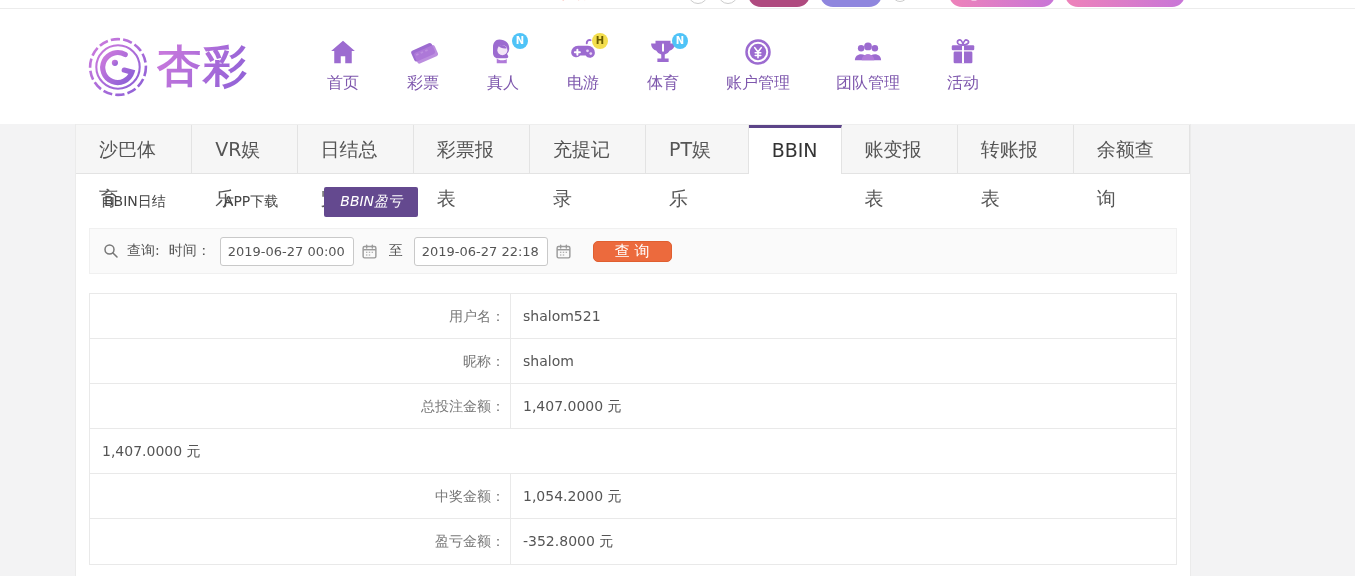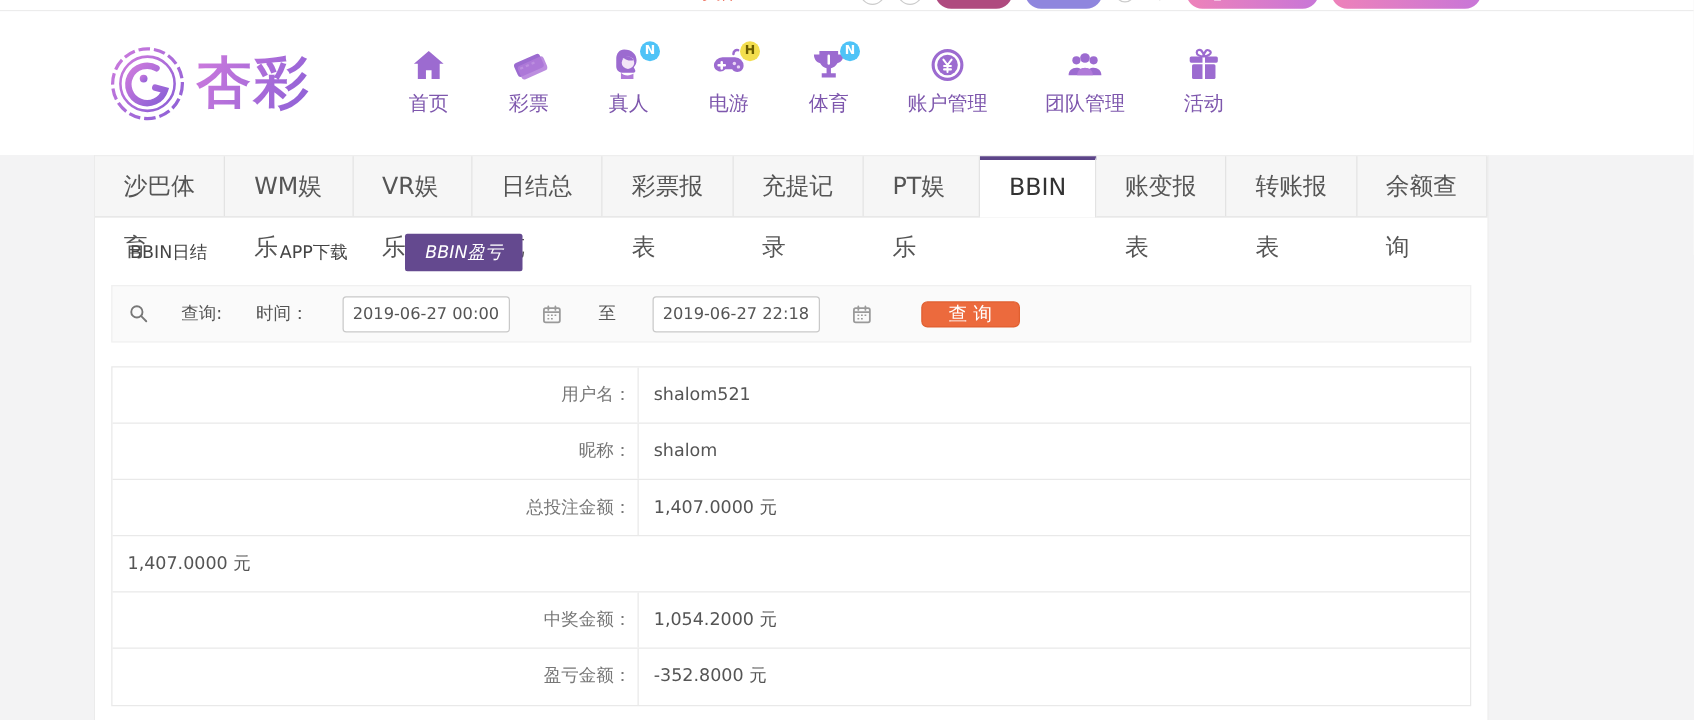--- a/index.html
+++ b/index.html
@@ -39,21 +39,21 @@
   .tabs { display:flex; background:#f6f6f6; border-bottom:1px solid #e3e3e3; border-top:1px solid #eee; height:50px; }
   .tab { padding:0 23px; line-height:49px; font-size:19px; color:#555; border-right:1px solid #e3e3e3; cursor:pointer; }
   .tab.active { background:#fff; border-top:3px solid #5c4488; line-height:44px; margin-bottom:-1px; color:#333; }
 
   
   .subtabs { display:flex; align-items:center; gap:34px; padding:13px 16px 11px; }
   .subtab { font-size:14px; color:#444; cursor:pointer; padding:6px 12px; }
   .subtab.active { background:#64498f; color:#fff; border-radius:2px; padding:6px 16px;font-style:italic; }
 
   
-  .querybar { margin:0 13px; height:46px; background:#fafafa; border:1px solid #f0f0f0; display:flex; align-items:center; padding:0 12px; gap:25px; font-size:14px; color:#555; }
+  .querybar { margin:0 13px; height:46px; background:#fafafa; border:1px solid #f0f0f0; display:flex; align-items:center; padding:0 12px; gap:7px; font-size:14px; color:#555; }
   .q-ico { width:18px; height:18px; }
   .q-label { margin-right:2px; }
   .q-input { width:134px; height:29px; border:1px solid #c9c9c9; border-radius:3px; padding:0 7px; font-size:13px; color:#555; font-family:"DejaVu Sans","Liberation Sans",sans-serif; background:#fff; }
   .cal-ico { width:17px; height:17px; cursor:pointer; }
   .q-to { margin:0 4px; }
   .q-btn { margin-left:14px; width:79px; height:21px; background:#ec6a3d; border:1px solid #e05f30; border-radius:5px; color:#fff; font-size:15px; cursor:pointer; font-family:"DejaVu Sans","Liberation Sans",sans-serif; }
 
   
   .info-table { margin:19px 13px 0; border:1px solid #e9e9e9; }
   .irow { display:flex; height:45px; border-bottom:1px solid #e9e9e9; }
@@ -190,21 +190,20 @@
           </svg></div>
       <div class="nav-label">活动</div>
     </div>
   </div>
 </div>
 
 <div class="container">
 
   <div class="tabs">
     <div class="tab">沙巴体育</div>
-    <div class="tab">WM娱乐</div>
     <div class="tab">VR娱乐</div>
     <div class="tab">日结总览</div>
     <div class="tab">彩票报表</div>
     <div class="tab">充提记录</div>
     <div class="tab">PT娱乐</div>
     <div class="tab active">BBIN</div>
     <div class="tab">账变报表</div>
     <div class="tab">转账报表</div>
     <div class="tab">余额查询</div>
   </div>

